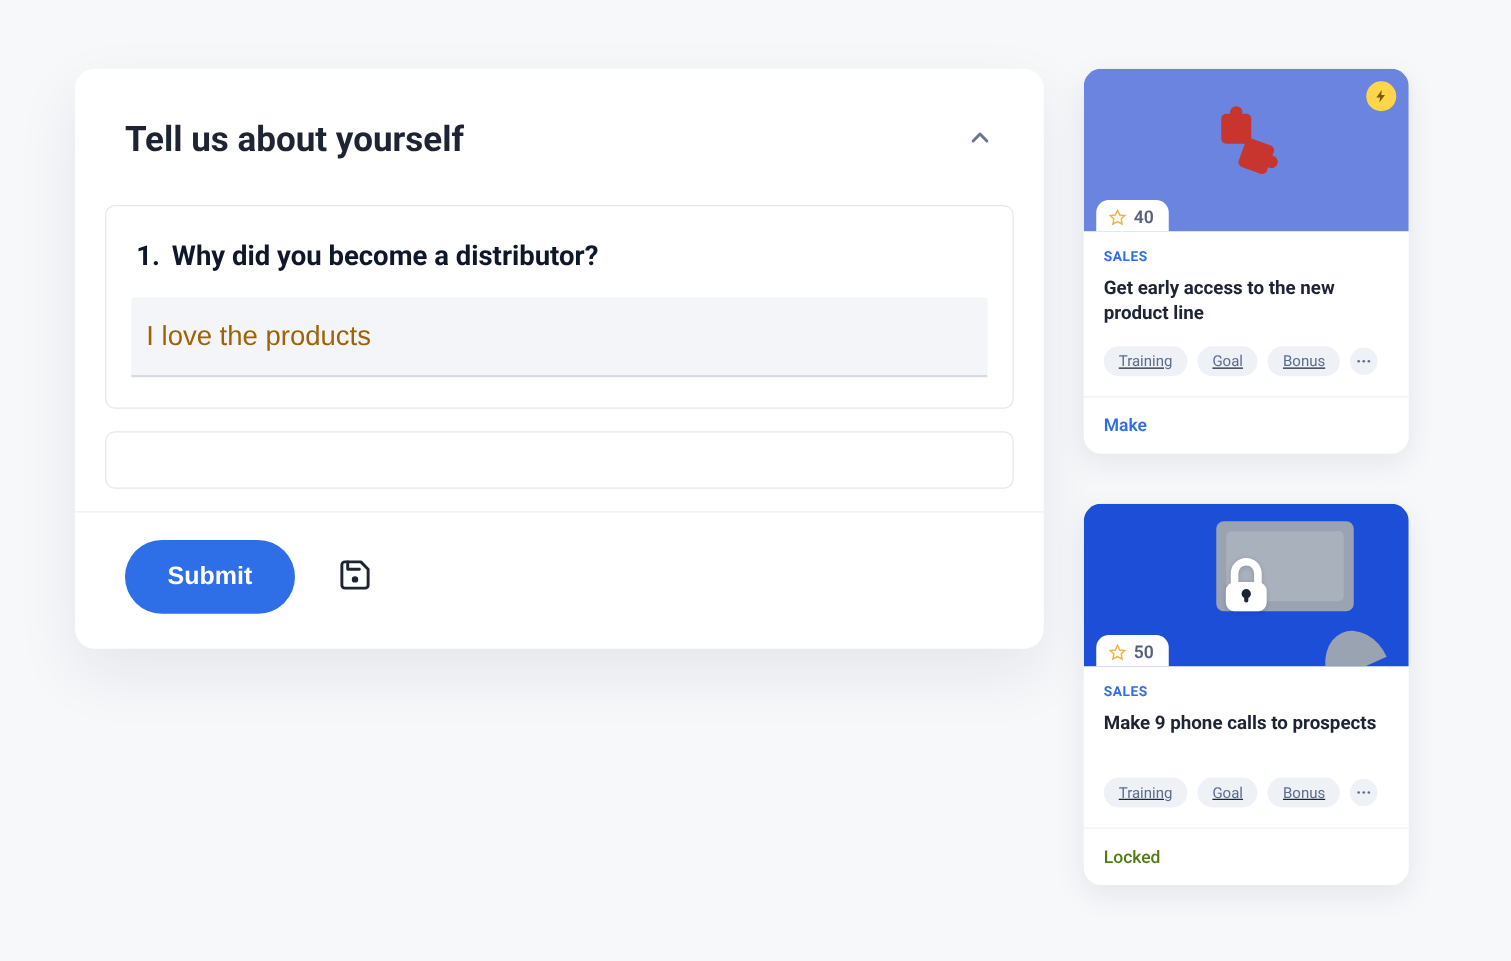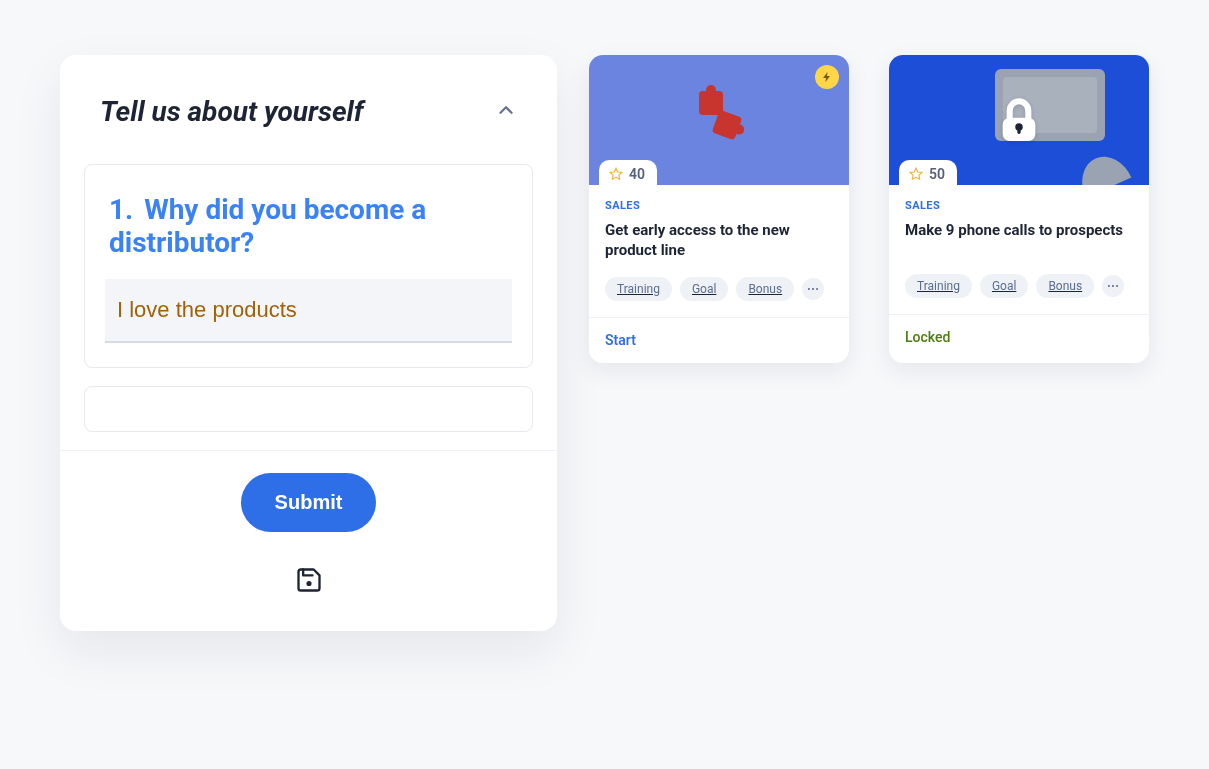--- a/index.html
+++ b/index.html
@@ -25,41 +25,40 @@
     background: #fff;
     border-radius: 16px;
     box-shadow: 0 20px 50px rgba(20,30,60,0.08);
     padding: 0;
   }
   .form-header {
     display: flex;
     align-items: center;
     justify-content: space-between;
     padding: 40px 40px 24px 40px;
-    font-style: italic;
   }
   .form-header h1 {
     margin: 0;
     font-size: 28px;
     font-weight: 700;
     color: #1d2433;
   }
   .chevron {
     color: #6a7690;
   }
   .question-block {
     margin: 12px 24px 18px 24px;
     border: 1px solid #e5e8ef;
     border-radius: 8px;
     padding: 20px 20px 24px 20px;
   }
   .qtitle {
-    font-size: 28px;
+    font-size: 22px;
     font-weight: 700;
-    color: #3b82f6;
+    color: #0f172a;
     margin: 8px 0 20px 4px;
   }
   .qtitle .num { margin-right: 4px; }
   .answer-wrap {
     background: #f3f5f8;
     border: none;
     border-bottom: 2px solid #d5dae3;
     border-radius: 2px 2px 0 0;
     padding: 0;
   }
@@ -71,42 +70,41 @@
     font-size: 22px;
     color: #a16207;
     padding: 18px 14px 18px 12px;
   }
   .form-footer {
     border-top: 1px solid #edf0f5;
     padding: 22px 40px 28px 40px;
     display: flex;
     align-items: center;
     gap: 28px;
-    flex-direction: column;
   }
   .submit-btn {
     background: #2e6ee6;
     color: #fff;
     border: none;
     font-size: 20px;
     font-weight: 600;
     padding: 18px 34px;
     border-radius: 999px;
     cursor: pointer;
   }
   .save-btn {
     background: none;
     border: none;
     cursor: pointer;
     padding: 6px;
     color: #1d2433;
   }
 
   
-  .cards-col { display: flex; flex-direction: row; gap: 40px; }
+  .cards-col { display: flex; flex-direction: column; gap: 40px; }
   .mini-card {
     width: 260px;
     background: #fff;
     border-radius: 14px;
     box-shadow: 0 8px 24px rgba(20,30,60,0.08);
     overflow: hidden;
     position: relative;
   }
   .card-illus {
     height: 130px;
@@ -269,21 +267,21 @@
           <span class="dots-circle">
             <svg width="14" height="14" viewBox="0 0 24 24" fill="currentColor">
                 <circle cx="5" cy="12" r="1.8"></circle>
                 <circle cx="12" cy="12" r="1.8"></circle>
                 <circle cx="19" cy="12" r="1.8"></circle>
               </svg>
           </span>
         </div>
       </div>
       <div class="card-footer">
-        <span class="card-action action-start">Start</span>
+        <span class="card-action action-start">Make</span>
       </div>
     </div>
 
     <div class="mini-card">
       <div class="card-illus illus-gray">
         <div class="gboard">
             <div class="gboard-inner"></div>
           </div>
         <div class="gp1"></div>
         <div class="gp2">

